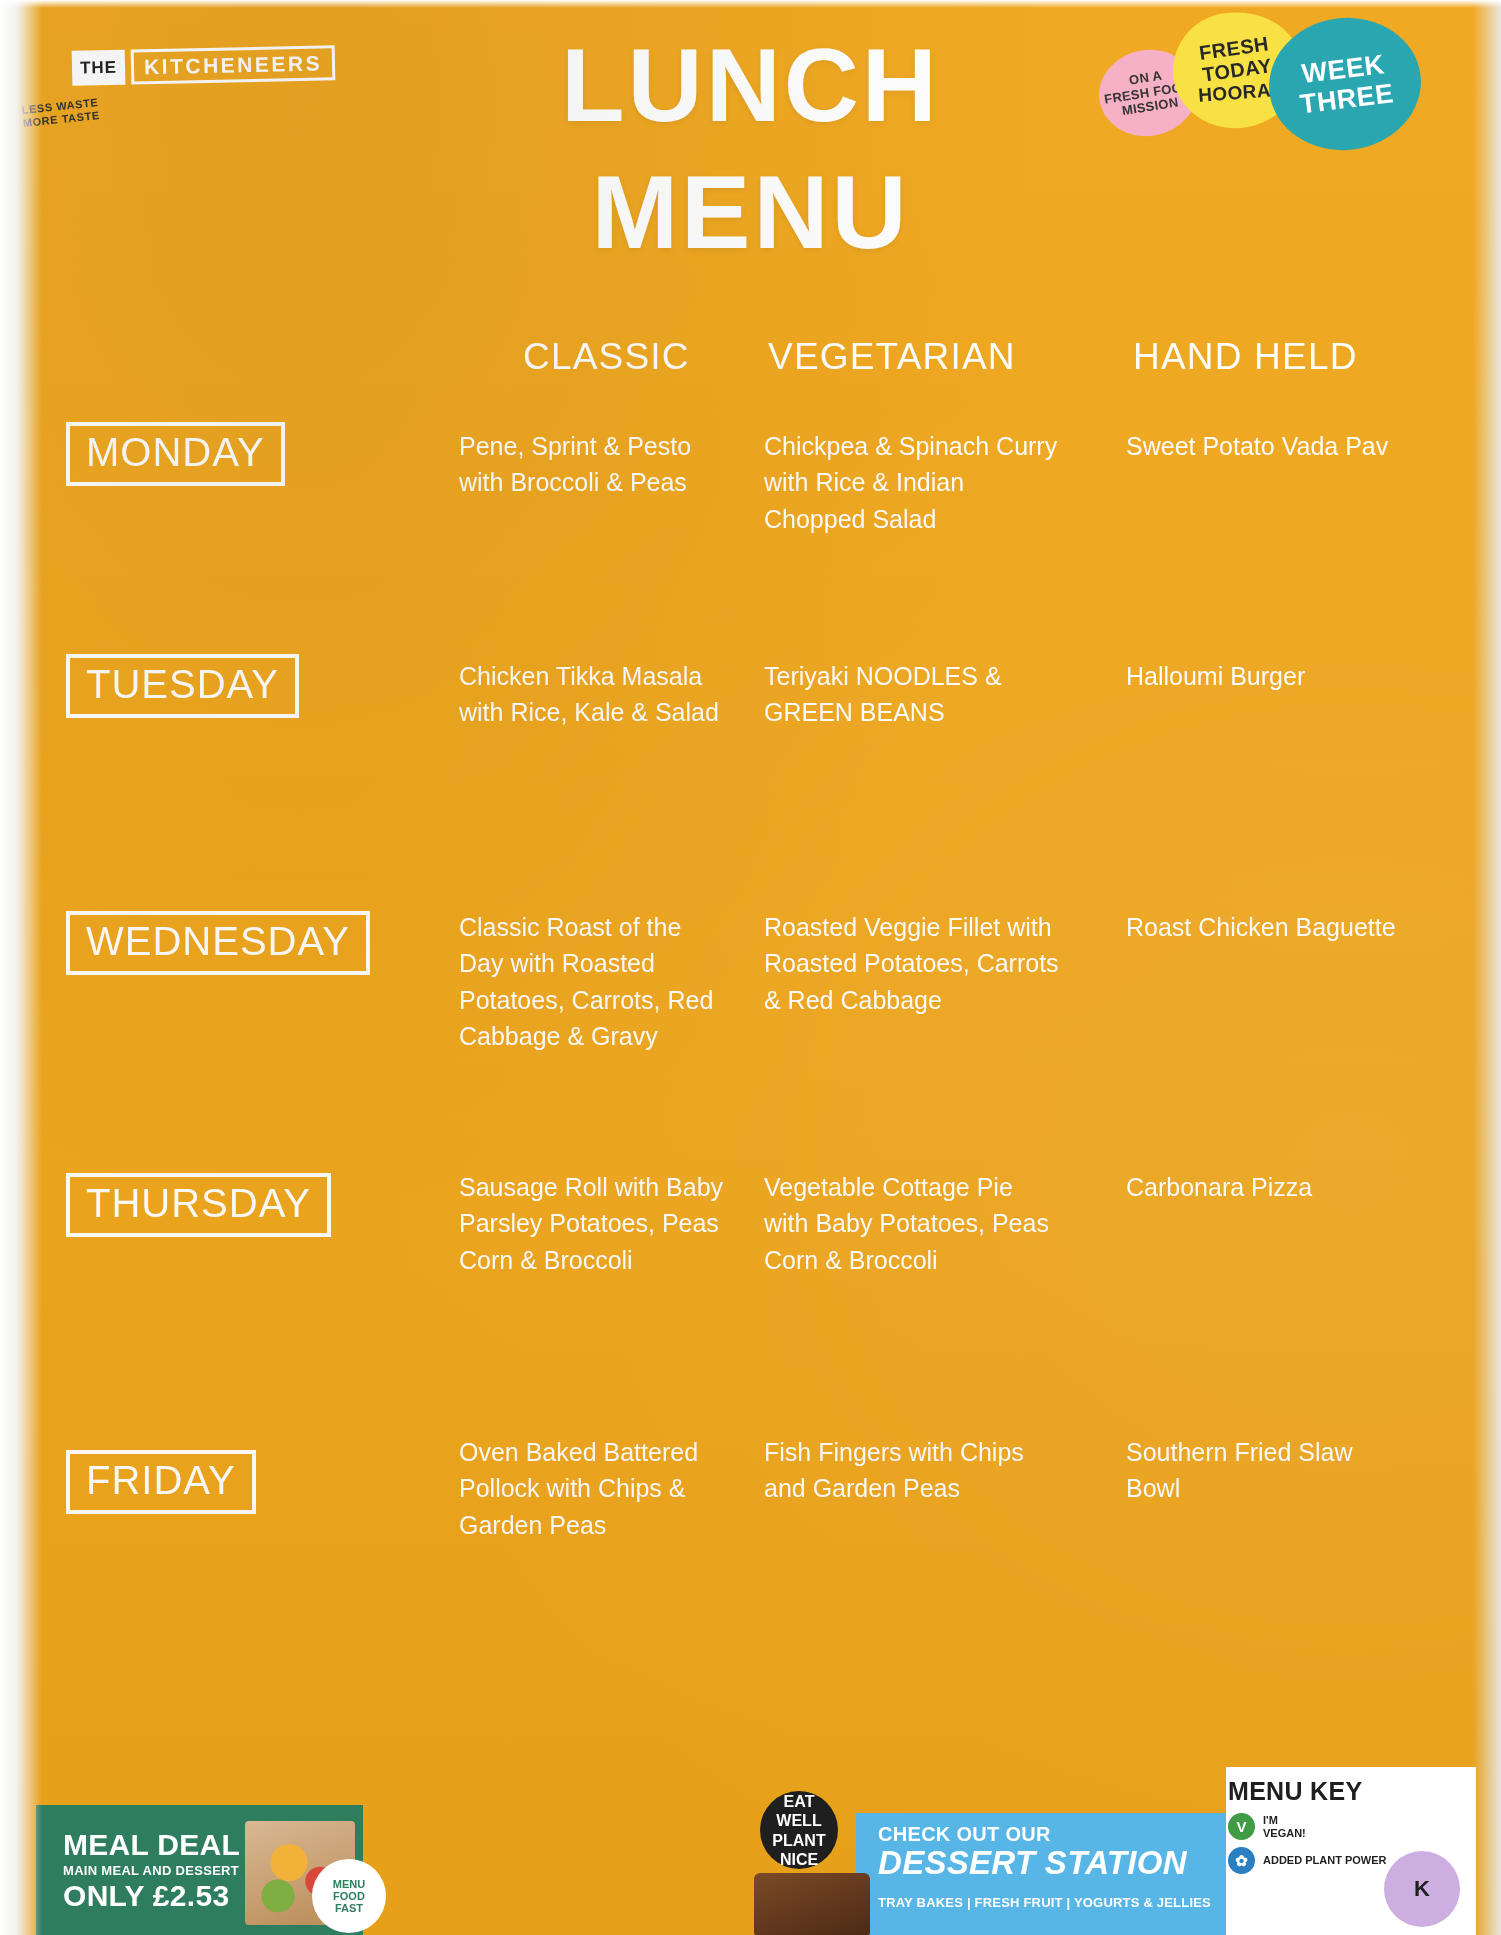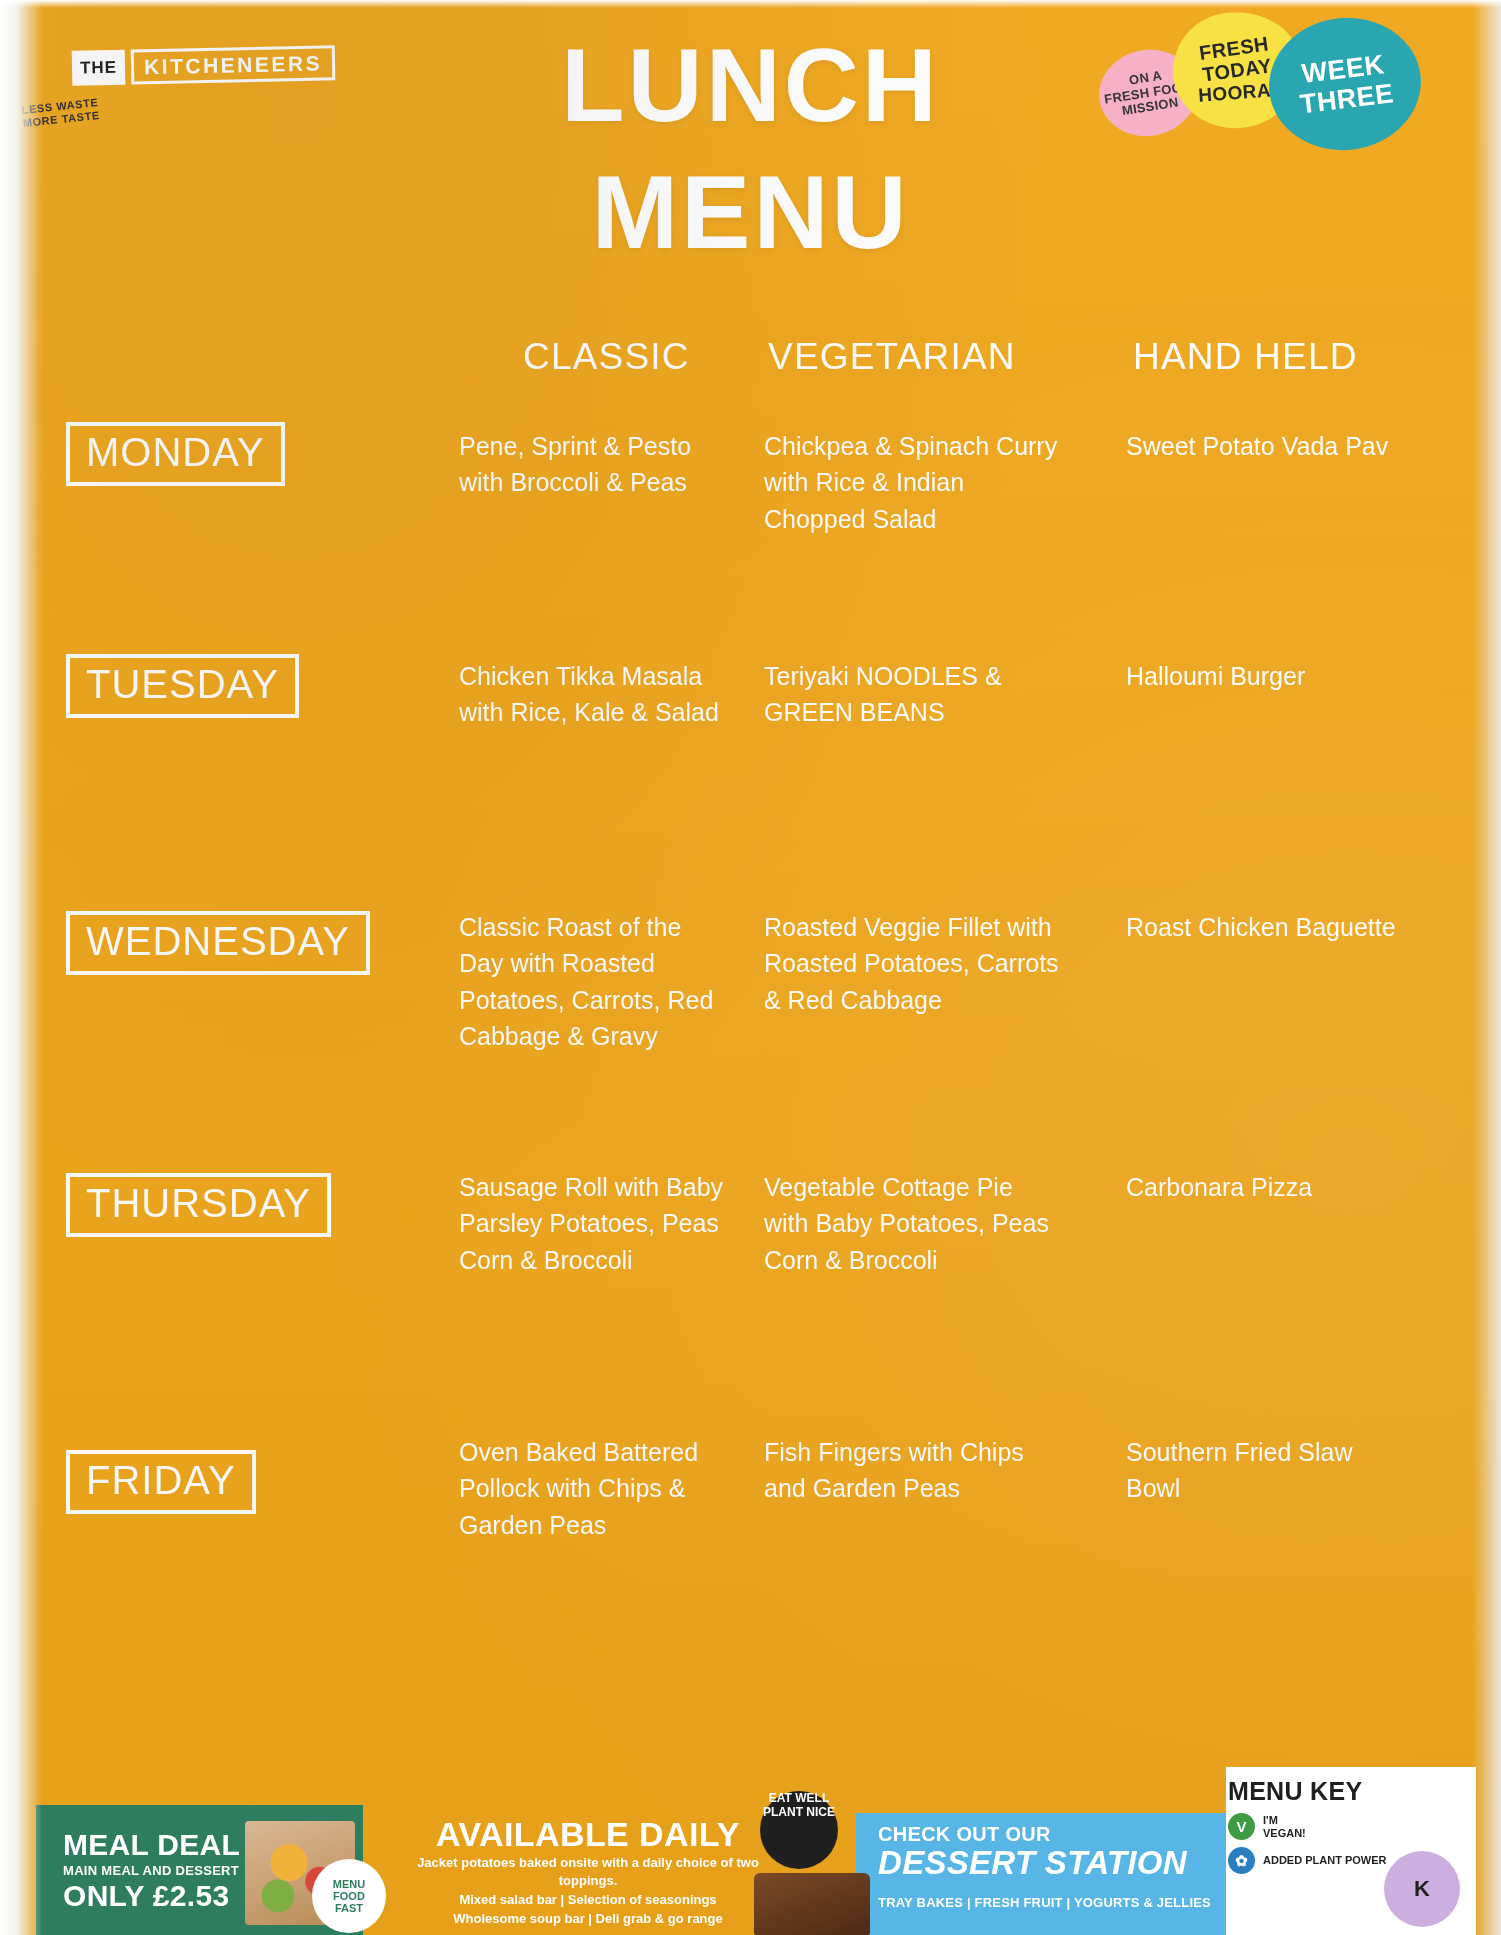--- a/index.html
+++ b/index.html
@@ -315,25 +315,25 @@
   }
   .f-eatwell {
     position: absolute;
     left: 760px;
     bottom: 66px;
     width: 78px;
     height: 78px;
     border-radius: 50%;
     background: #1f1f1f;
     color: #ffffff;
-    font-size: 12px;
+    font-size: 16px;
     font-weight: 800;
     line-height: 1.2;
     display: flex;
-    align-items: flex-start;
+    align-items: flex-end;
     justify-content: center;
     text-align: center;
   }
   .f-dessert {
     position: absolute;
     left: 856px;
     bottom: 0;
     width: 370px;
     height: 122px;
     background: #57b6e6;
@@ -527,26 +527,20 @@
     </div>
 
     <div class="f-realfood">
       <div>
         <span>MENU</span><br>
         <span>FOOD</span><br>
         <span>FAST</span>
       </div>
     </div>
 
-    <div class="f-daily">
-      <div class="f-daily-title">AVAILABLE DAILY</div>
-      <div class="f-daily-line">Jacket potatoes baked onsite with a daily choice of two toppings.</div>
-      <div class="f-daily-line">Mixed salad bar | Selection of seasonings</div>
-      <div class="f-daily-line">Wholesome soup bar | Deli grab &amp; go range</div>
-    </div>
 
     <div class="f-eatwell">
       <div>
         <span>EAT WELL</span><br>
         <span>PLANT NICE</span>
       </div>
     </div>
 
     <div class="f-dessert">
       <div class="f-dessert-photo"></div>

